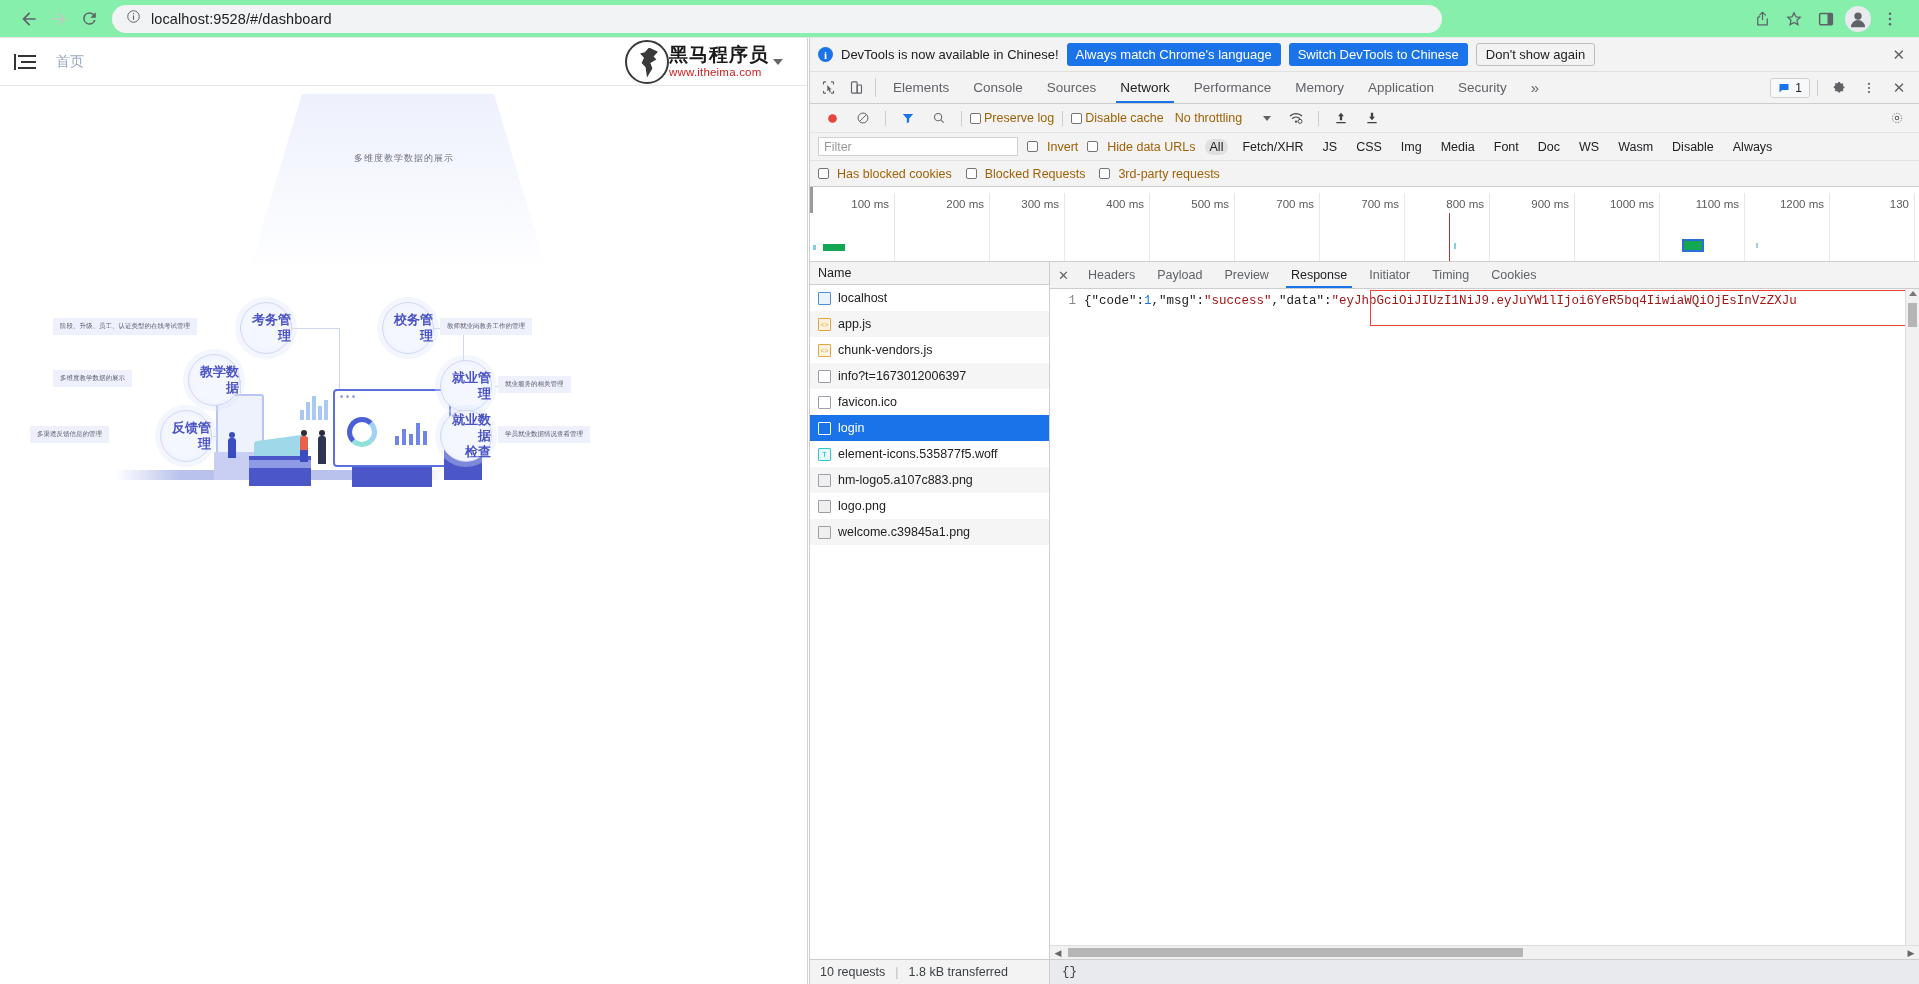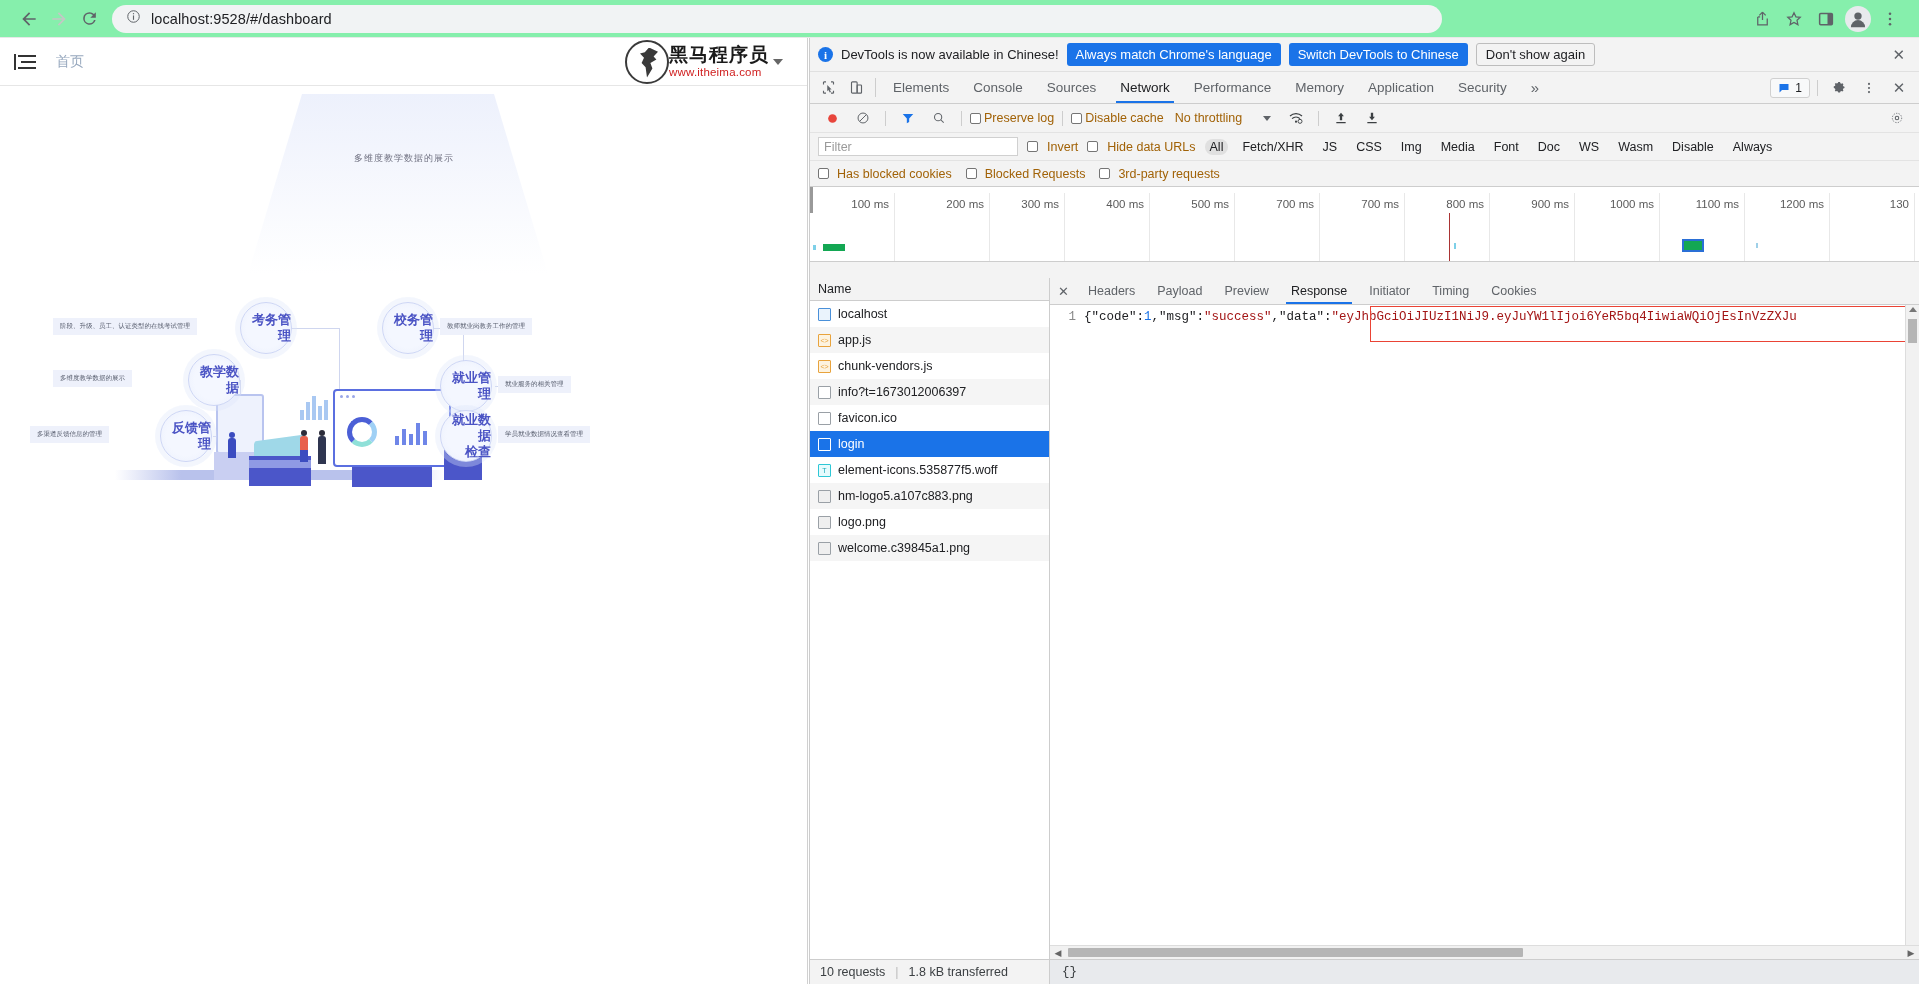--- a/index.html
+++ b/index.html
@@ -263,21 +263,21 @@
   }
   .tick {
     position:absolute; top:0; height: 75px; border-left:1px solid #e8e8e8;margin-top:6px;
   }
   .tick span {
     position:absolute; right:6px; top:5px; font-size:11.5px; color:#5a5a5a; white-space:nowrap;
   }
   #ov-leftbar { position:absolute; left:0; top:0; width:3px; height:26px; background:#999; }
 
   
-  #net-body { flex:1 1 auto; display:flex; min-height:0;margin-top:16px; }
+  #net-body { flex:1 1 auto; display:flex; min-height:0; }
   #req-list {
     width: 240px; background:#fff; border-right:1px solid #cdcdcd;
     display:flex; flex-direction:column; min-height:0;
   }
   #req-head {
     height: 23px; display:flex;align-items:center; padding-left:8px;
     font-size:12.5px; color:#202124; background:#f3f3f3; border-bottom:1px solid #cdcdcd;
   }
   .req-row {
     height: 26px; display:flex; align-items:center; gap:7px; padding-left:8px;

